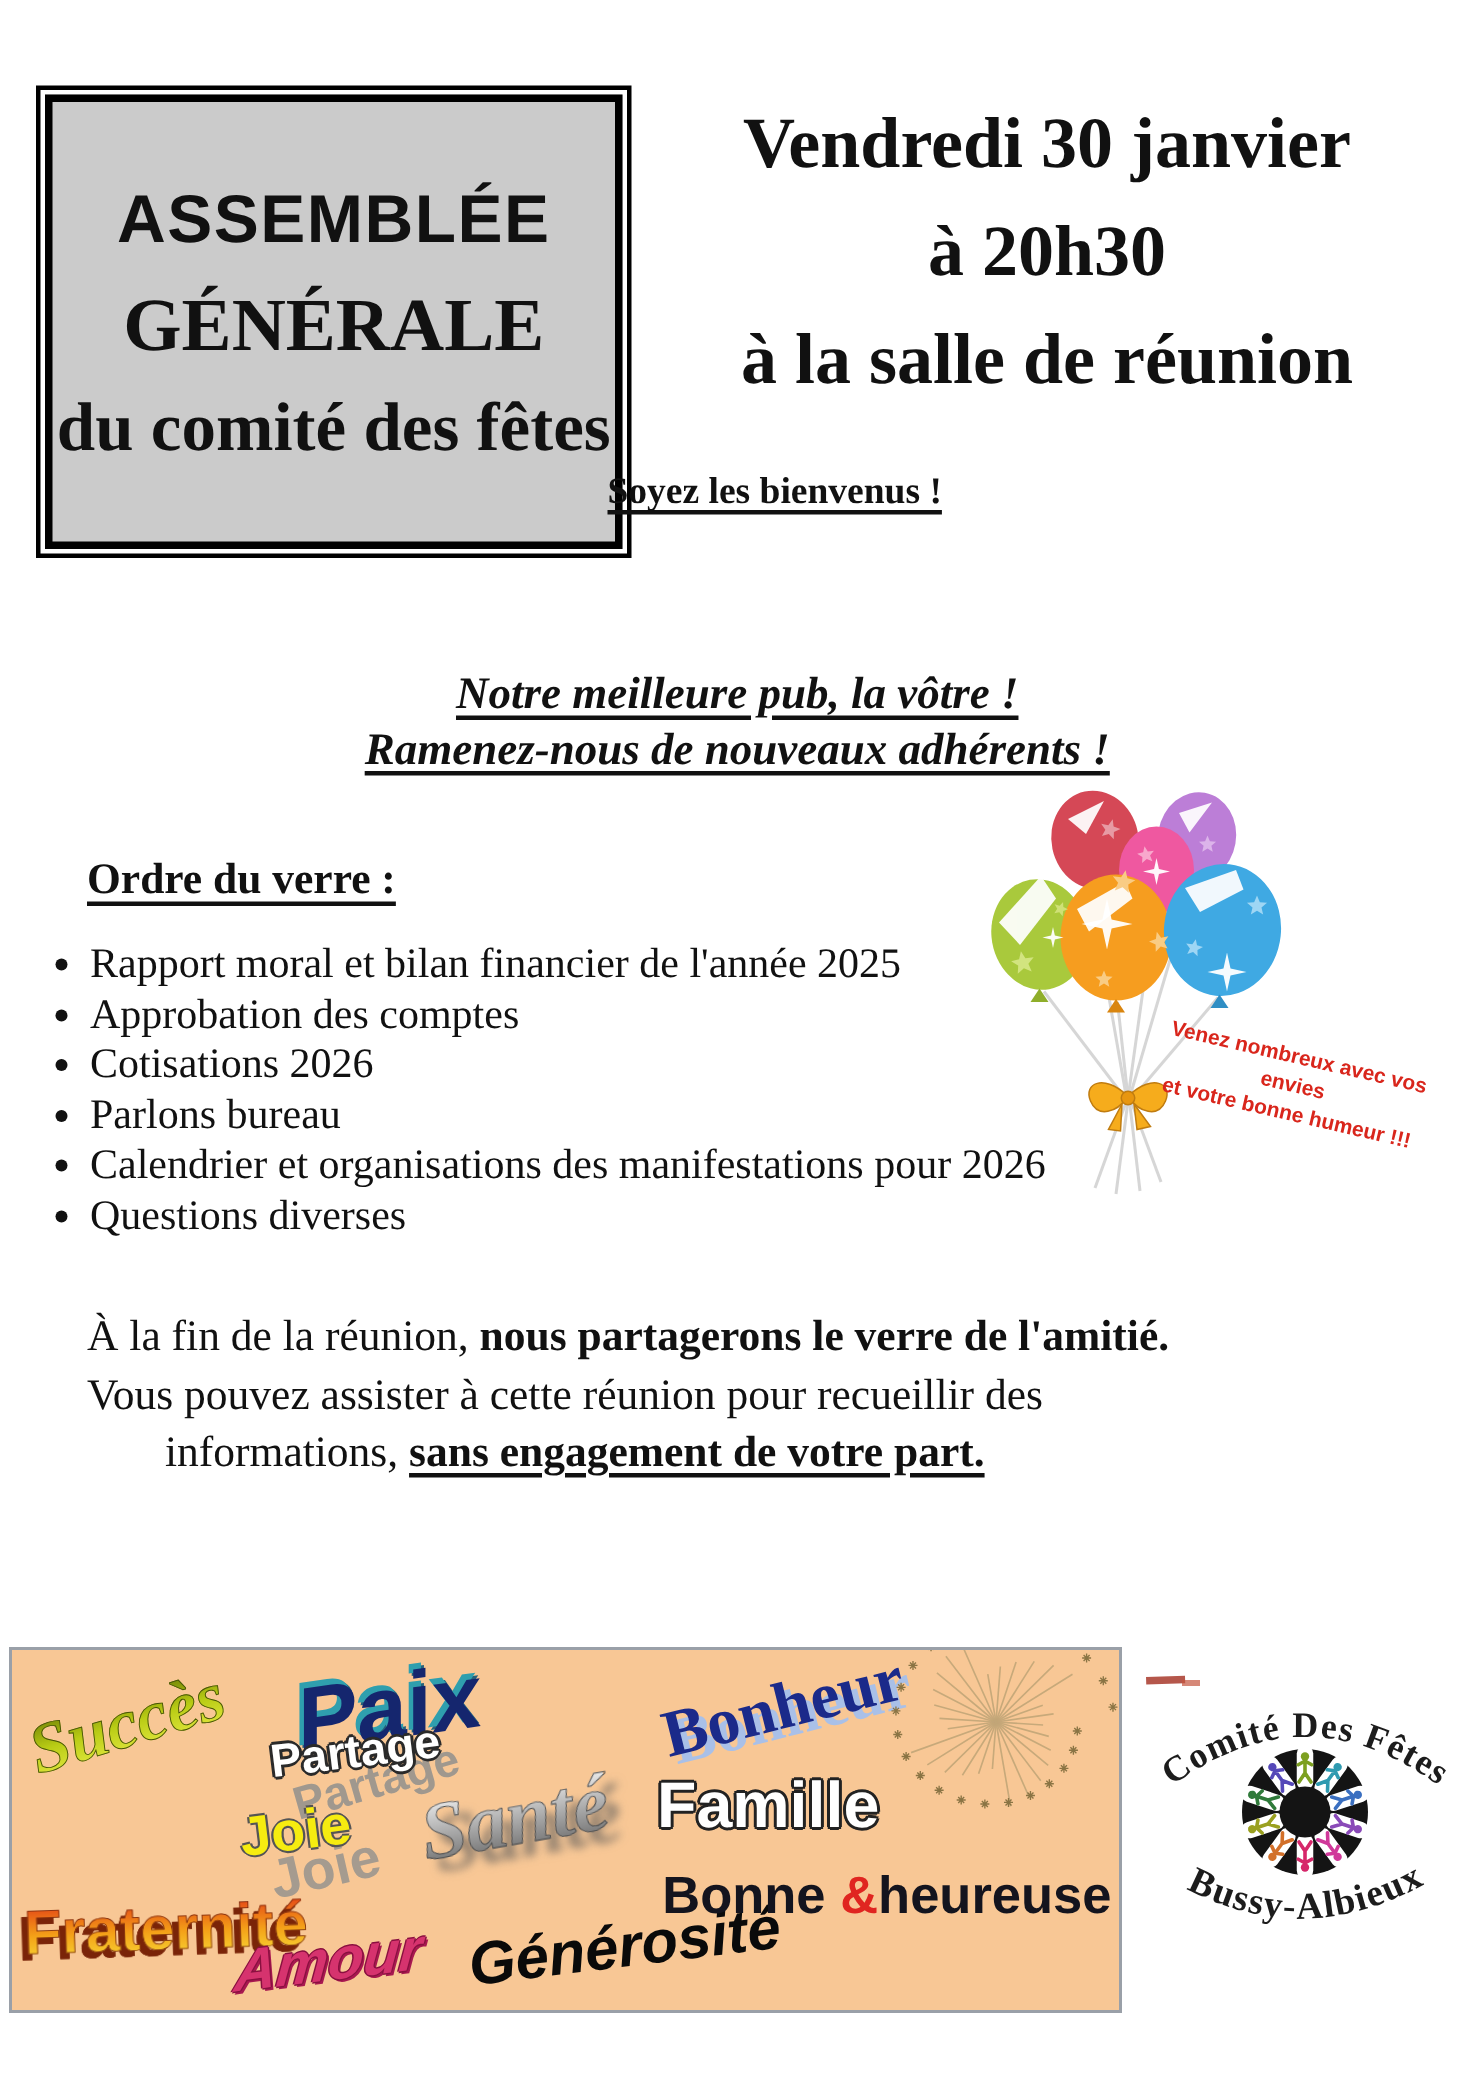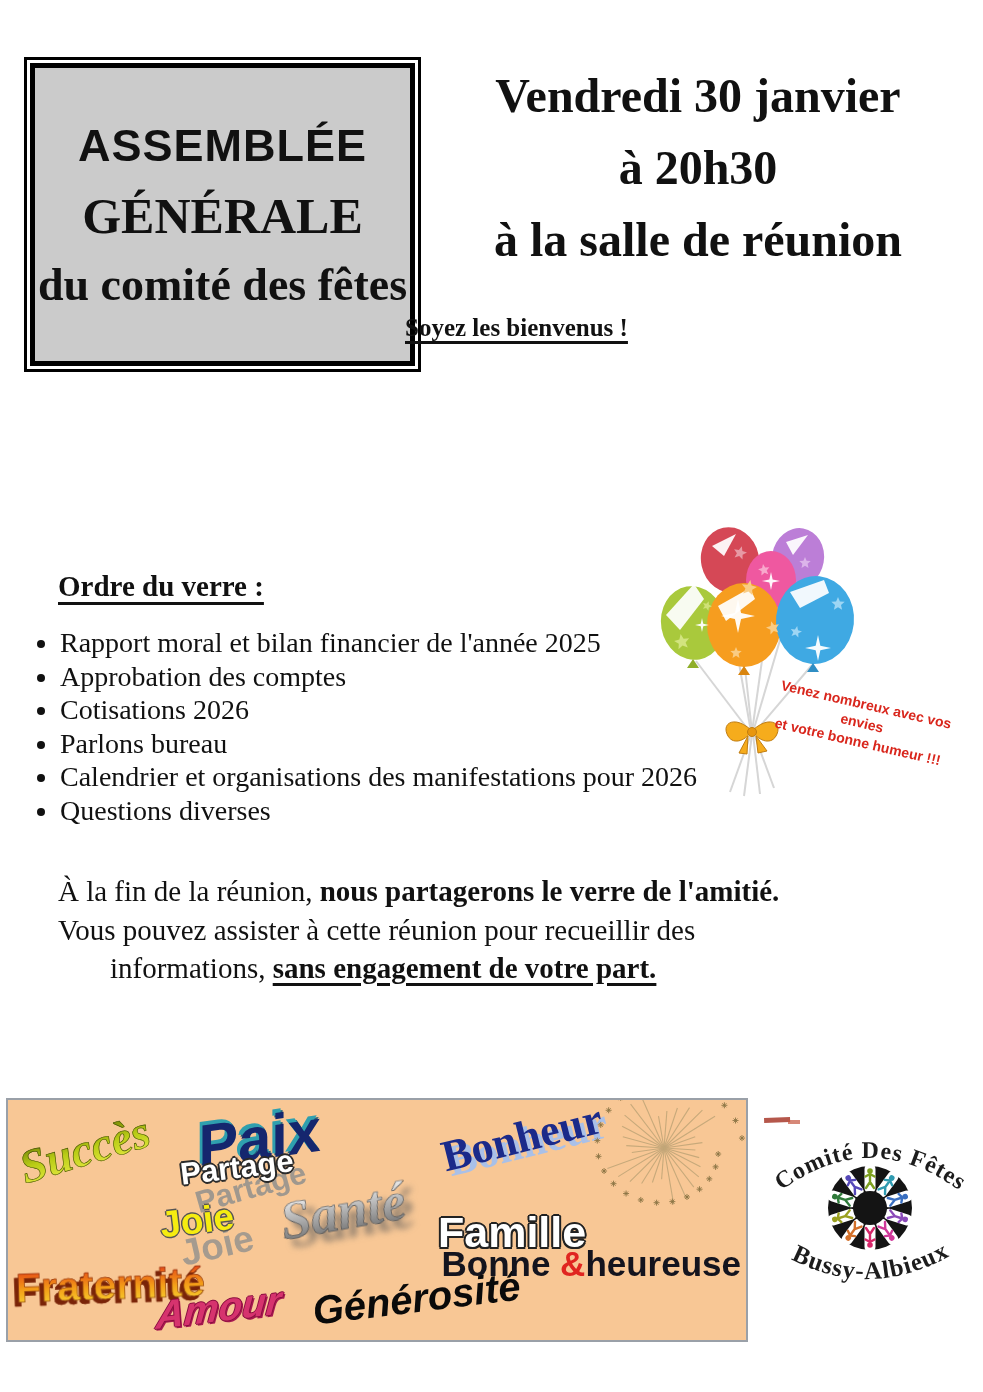--- a/index.html
+++ b/index.html
@@ -81,21 +81,21 @@
       -webkit-background-clip:text;background-clip:text;-webkit-text-fill-color:transparent;
       -webkit-text-stroke:0.5px #70200a;
       filter:drop-shadow(-4px 4px 0 #7a2408);}
   #wa-amour{left:148px;top:186px;font-style:italic;font-size:39px;color:#d6336e;
       transform:rotate(-7deg) skewX(-12deg);
       text-shadow:-1px 0 0 #8a1040,1px 0 0 #8a1040,0 1px 0 #8a1040,0 -1px 0 #8a1040,2px 2px 0 #a81850;}
   #wa-generosite{left:304px;top:176px;font-style:italic;font-size:40px;color:#0a0a0a;
       transform:rotate(-7deg);}
   #wa-bonheur{left:432px;top:12px;font-family:"Liberation Serif",serif;font-size:44px;
       color:#1b2a8a;transform:rotate(-14deg);text-shadow:4px 6px 0 #a9c0e8;}
-  #wa-famille{left:430px;top:108px;font-size:43px;color:#fff;
+  #wa-famille{left:430px;top:80px;font-size:43px;color:#fff;
       text-shadow:-2px 0 0 #222,2px 0 0 #222,0 -2px 0 #222,0 2px 0 #222,
                   -1.5px -1.5px 0 #222,1.5px 1.5px 0 #222,1.5px -1.5px 0 #222,-1.5px 1.5px 0 #222;}
   .greet{position:absolute;font-family:Liberation Sans, sans-serif;font-weight:bold;
          font-size:35px;color:#14141e;white-space:nowrap;}
   #greet1{right:5px;top:144px;}
   #greet2{right:10px;top:182px;}
   .greet .red{color:#e02520;}
 
   
   #logo{position:absolute;left:758px;top:1112px;width:225px;height:218px;background:#fff;}
@@ -113,20 +113,24 @@
     </div>
   </div>
 
   <div id="headline">
     <div>Vendredi 30 janvier</div>
     <div>à 20h30</div>
     <div>à la salle de réunion</div>
   </div>
   <div id="welcome">Soyez les bienvenus !</div>
 
+  <div id="pub">
+    <div>Notre meilleure pub, la vôtre !</div>
+    <div>Ramenez-nous de nouveaux adhérents !</div>
+  </div>
 
   <div id="agenda-heading">Ordre du verre :</div>
   <ul id="agenda-list">
     <li>Rapport moral et bilan financier de l'année 2025</li>
     <li>Approbation des comptes</li>
     <li>Cotisations 2026</li>
     <li>Parlons bureau</li>
     <li>Calendrier et organisations des manifestations pour 2026</li>
     <li>Questions diverses</li>
   </ul>

